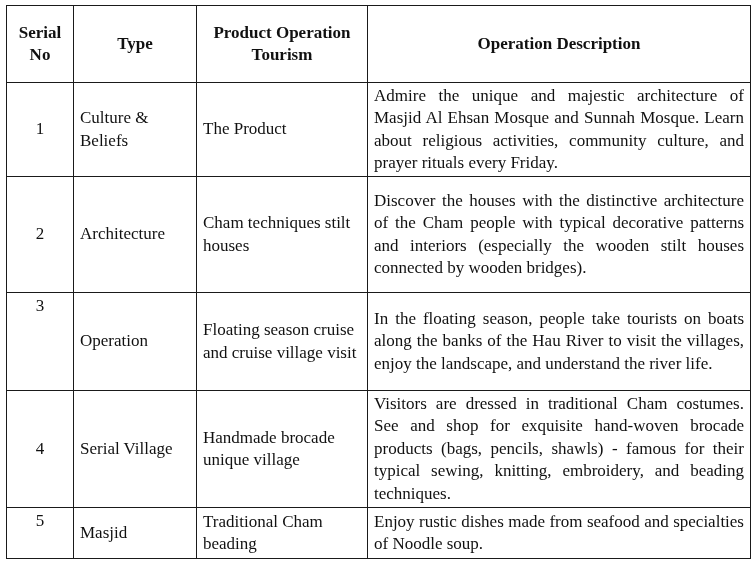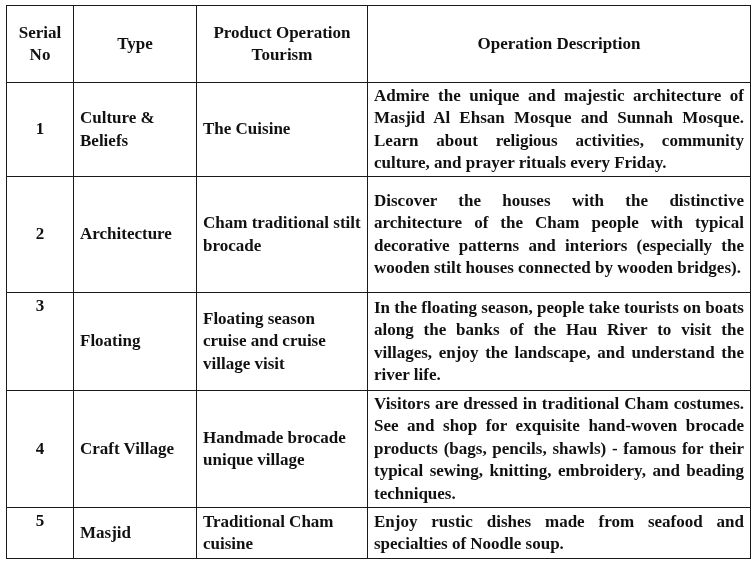--- a/index.html
+++ b/index.html
@@ -23,21 +23,20 @@
       border-collapse: collapse;
       table-layout: fixed;
       font-size: 17px;
       line-height: 22.5px;
     }
     table.tour-table th,
     table.tour-table td {
       border: 1.5px solid #1a1a1a;
       padding: 0 6px;
       vertical-align: middle;
-      font-weight: bold;
     }
     table.tour-table th {
       font-weight: bold;
       text-align: center;
       height: 76px;
     }
     td.c-serial { text-align: center; }
     td.c-type, td.c-product { text-align: left; }
     td.c-desc {
       text-align: justify;
@@ -70,41 +69,41 @@
       <th>Serial No</th>
       <th>Type</th>
       <th>Product Operation Tourism</th>
       <th>Operation Description</th>
     </tr>
   </thead>
   <tbody>
     <tr class="r1">
       <td class="c-serial">1</td>
       <td class="c-type">Culture &amp; Beliefs</td>
-      <td class="c-product">The Cuisine</td>
+      <td class="c-product">The Product</td>
       <td class="c-desc">Admire the unique and majestic architecture of Masjid Al Ehsan Mosque and Sunnah Mosque. Learn about religious activities, community culture, and prayer rituals every Friday.</td>
     </tr>
     <tr class="r2">
       <td class="c-serial">2</td>
       <td class="c-type">Architecture</td>
-      <td class="c-product">Cham traditional stilt brocade</td>
+      <td class="c-product">Cham techniques stilt houses</td>
       <td class="c-desc">Discover the houses with the distinctive architecture of the Cham people with typical decorative patterns and interiors (especially the wooden stilt houses connected by wooden bridges).</td>
     </tr>
     <tr class="r3">
       <td class="c-serial top">3</td>
-      <td class="c-type">Floating</td>
+      <td class="c-type">Operation</td>
       <td class="c-product">Floating season cruise and cruise village visit</td>
       <td class="c-desc">In the floating season, people take tourists on boats along the banks of the Hau River to visit the villages, enjoy the landscape, and understand the river life.</td>
     </tr>
     <tr class="r4">
       <td class="c-serial">4</td>
-      <td class="c-type">Craft Village</td>
+      <td class="c-type">Serial Village</td>
       <td class="c-product">Handmade brocade unique village</td>
       <td class="c-desc">Visitors are dressed in traditional Cham costumes. See and shop for exquisite hand-woven brocade products (bags, pencils, shawls) - famous for their typical sewing, knitting, embroidery, and beading techniques.</td>
     </tr>
     <tr class="r5">
       <td class="c-serial top">5</td>
       <td class="c-type">Masjid</td>
-      <td class="c-product">Traditional Cham cuisine</td>
+      <td class="c-product">Traditional Cham beading</td>
       <td class="c-desc">Enjoy rustic dishes made from seafood and specialties of Noodle soup.</td>
     </tr>
   </tbody>
 </table>
 
 </body></html>

